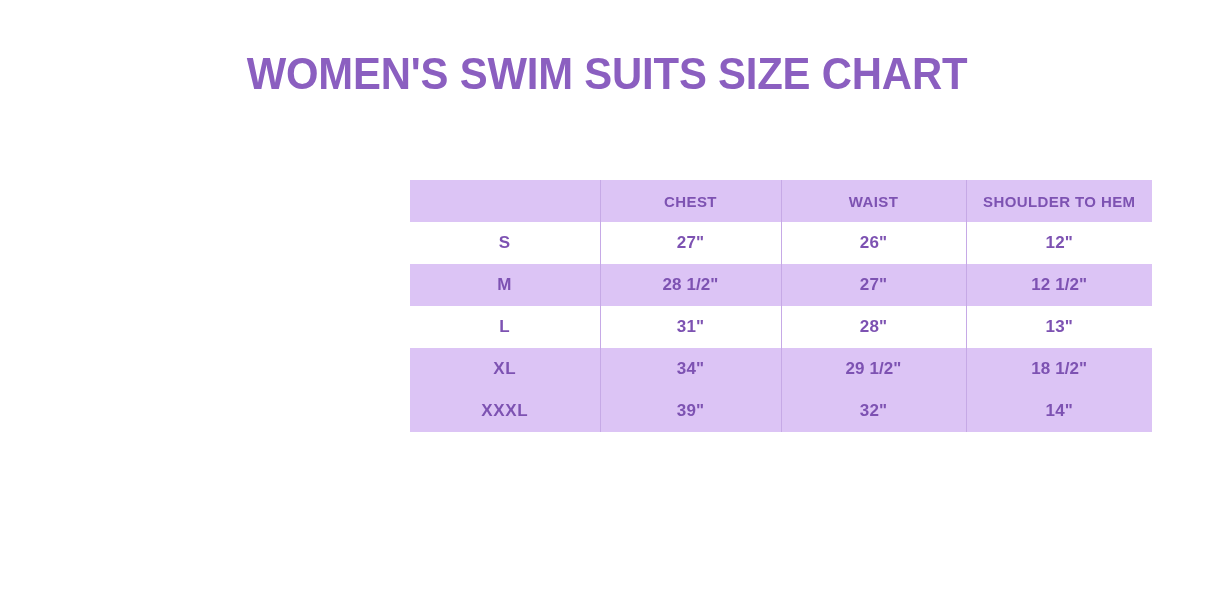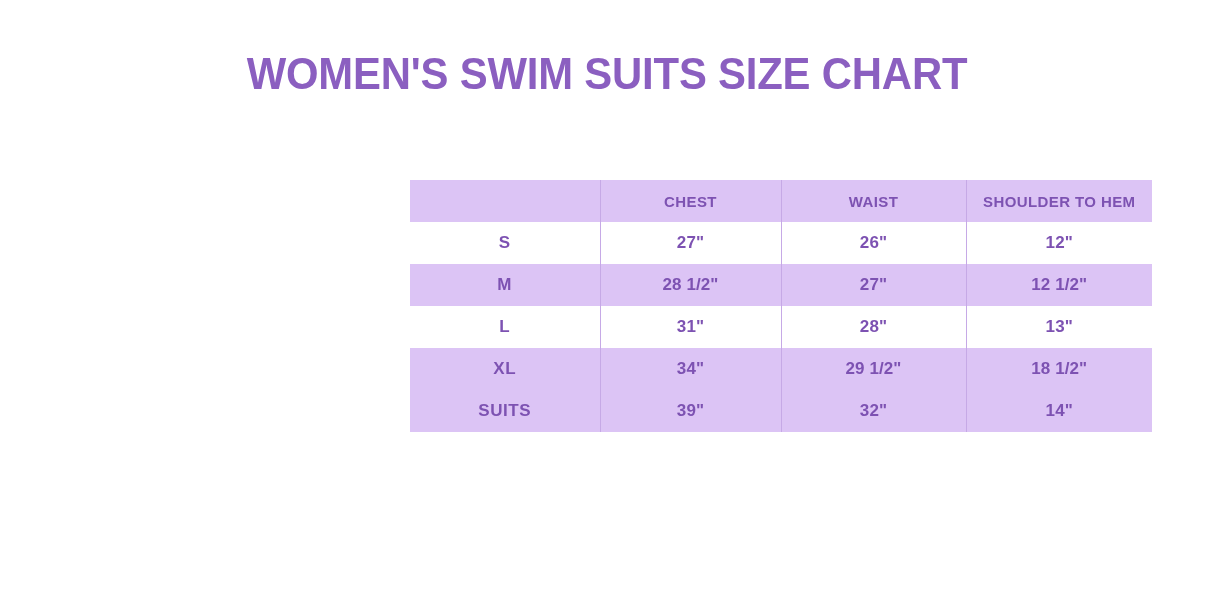--- a/index.html
+++ b/index.html
@@ -144,21 +144,21 @@
             <td>28"</td>
             <td>13"</td>
           </tr>
           <tr class="row-band">
             <td class="size-label">XL</td>
             <td>34"</td>
             <td>29 1/2"</td>
             <td>18 1/2"</td>
           </tr>
           <tr class="row-band">
-            <td class="size-label">SUITS</td>
+            <td class="size-label">XXXL</td>
             <td>39"</td>
             <td>32"</td>
             <td>14"</td>
           </tr>
         </tbody>
     </table>
   </div>
 
 </div>
 

